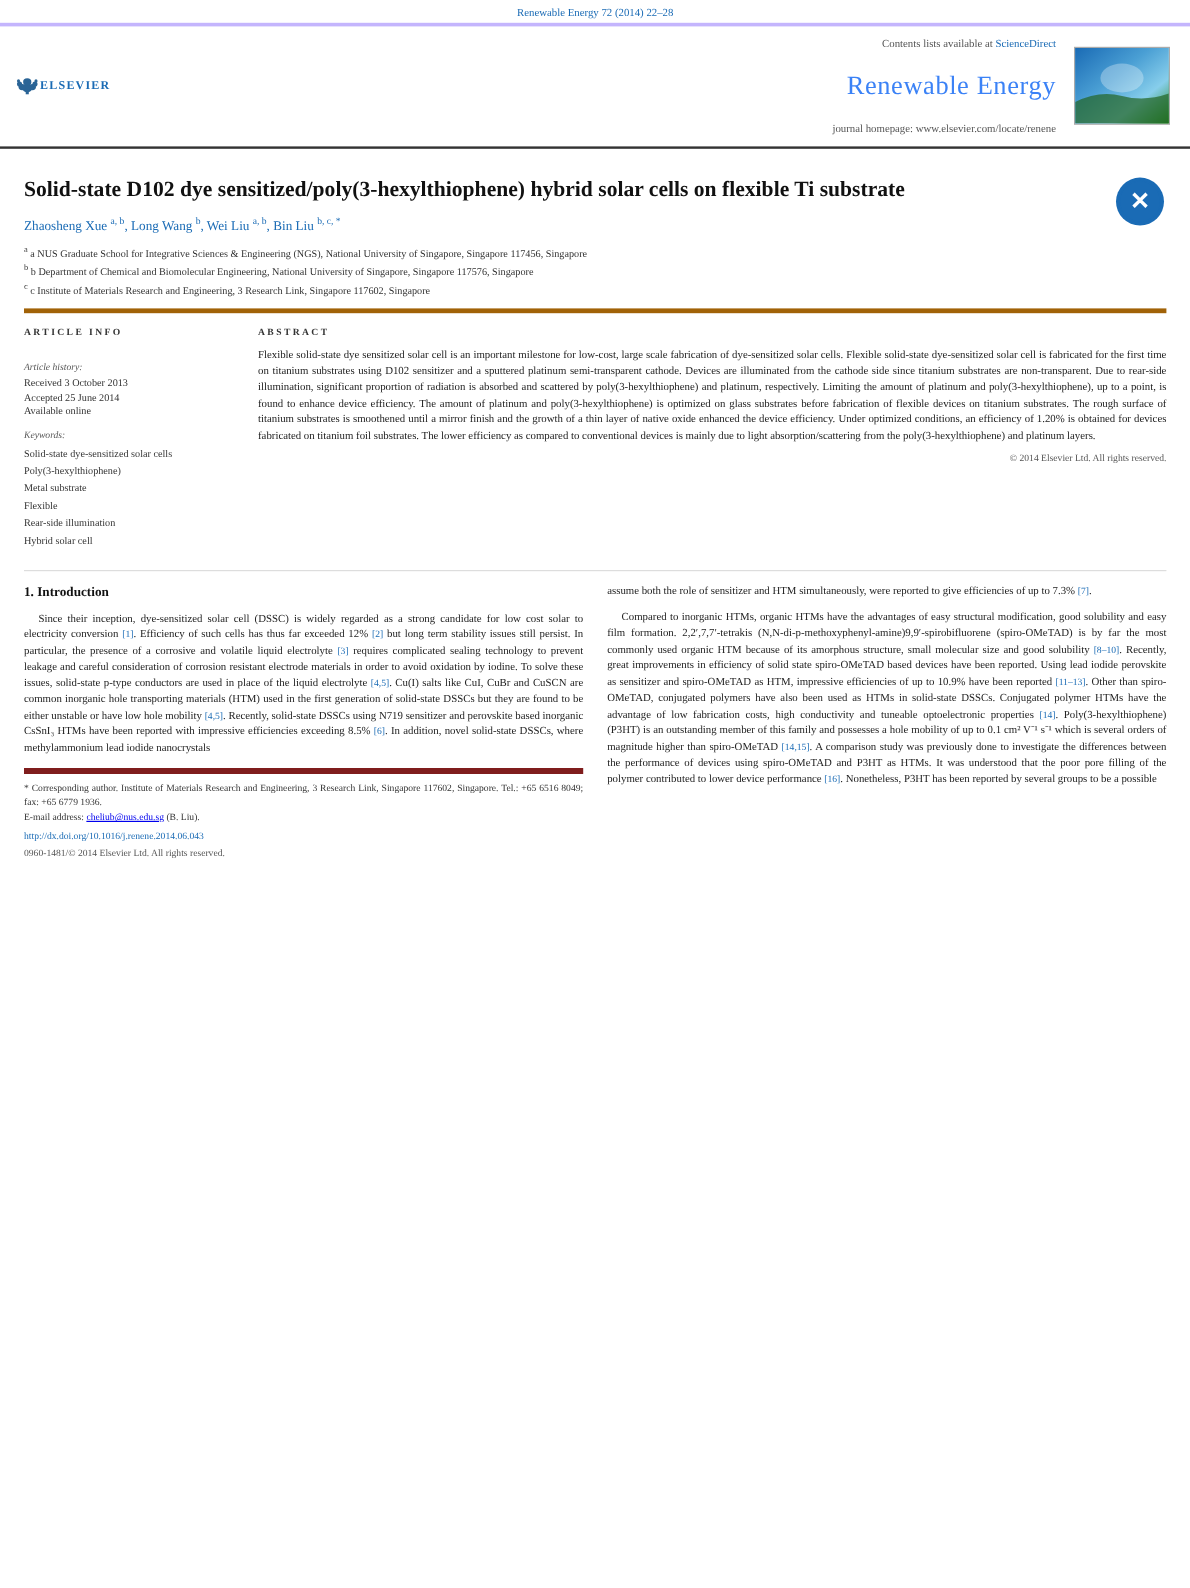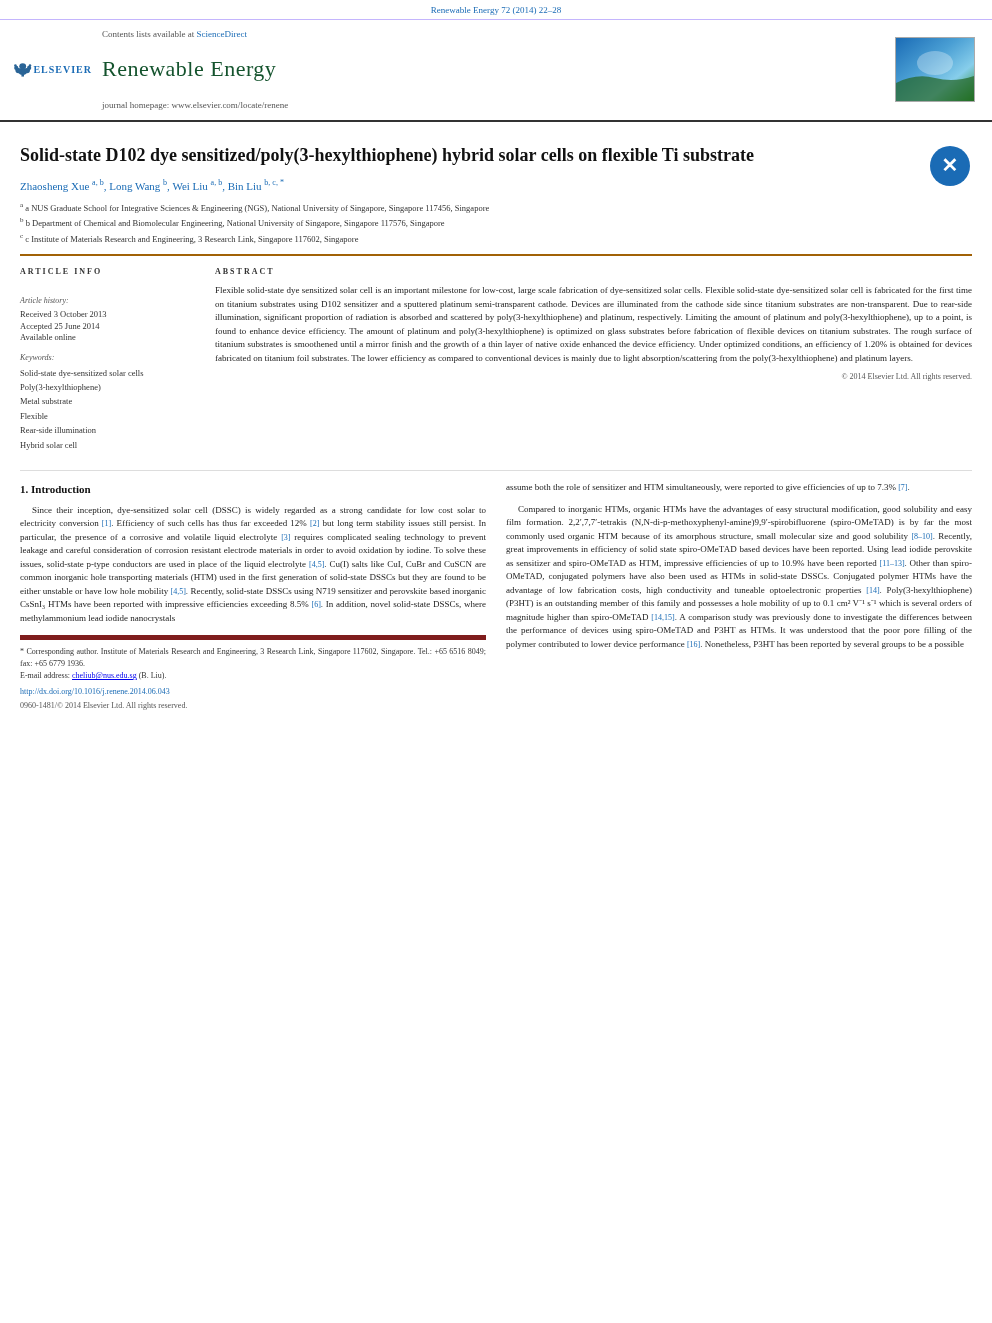--- a/index.html
+++ b/index.html
@@ -17,21 +17,21 @@
       position: relative;
       padding: 0;
     }
 
     
     .journal-top-bar {
       text-align: center;
       padding: 4px 0 2px;
       font-size: 9px;
       color: #1a6bb5;
-      border-bottom: 1px solid #c4b5fd;
+      border-bottom: 3px solid #c4b5fd;
       margin-bottom: 0;
     }
 
     
     .journal-header {
       display: flex;
       align-items: stretch;
       border-bottom: 2px solid #333;
       padding: 8px 12px;
       gap: 10px;
@@ -54,36 +54,36 @@
     .elsevier-text {
       font-size: 10px;
       font-weight: bold;
       color: #1a6bb5;
       letter-spacing: 1px;
     }
     .journal-header-center {
       flex: 1;
       display: flex;
       flex-direction: column;
-      align-items: flex-start;
+      align-items: flex-end;
       justify-content: center;
       gap: 14px;
     }
     .science-direct-link {
       font-size: 9px;
       color: #555;
     }
     .science-direct-link a {
       color: #1a6bb5;
       text-decoration: none;
     }
     .journal-title-banner {
       font-size: 22px;
       font-weight: normal;
-      color: #14532d;
+      color: #3b82f6;
       letter-spacing: 0.5px;
     }
     .journal-homepage {
       font-size: 9px;
       color: #555;
     }
     .journal-header-right {
       width: 90px;
       display: flex;
       align-items: center;
@@ -105,21 +105,21 @@
     
     .article-content {
       padding: 10px 20px;
     }
 
     
     .article-title-section {
       display: flex;
       align-items: flex-start;
       padding: 12px 0 8px;
-      border-bottom: 2px solid #a16207;
+      border-bottom: 4px solid #a16207;
       gap: 10px;
     }
     .article-title-text {
       flex: 1;
     }
     .article-title {
       font-size: 18px;
       font-weight: bold;
       line-height: 1.3;
       color: #111;

